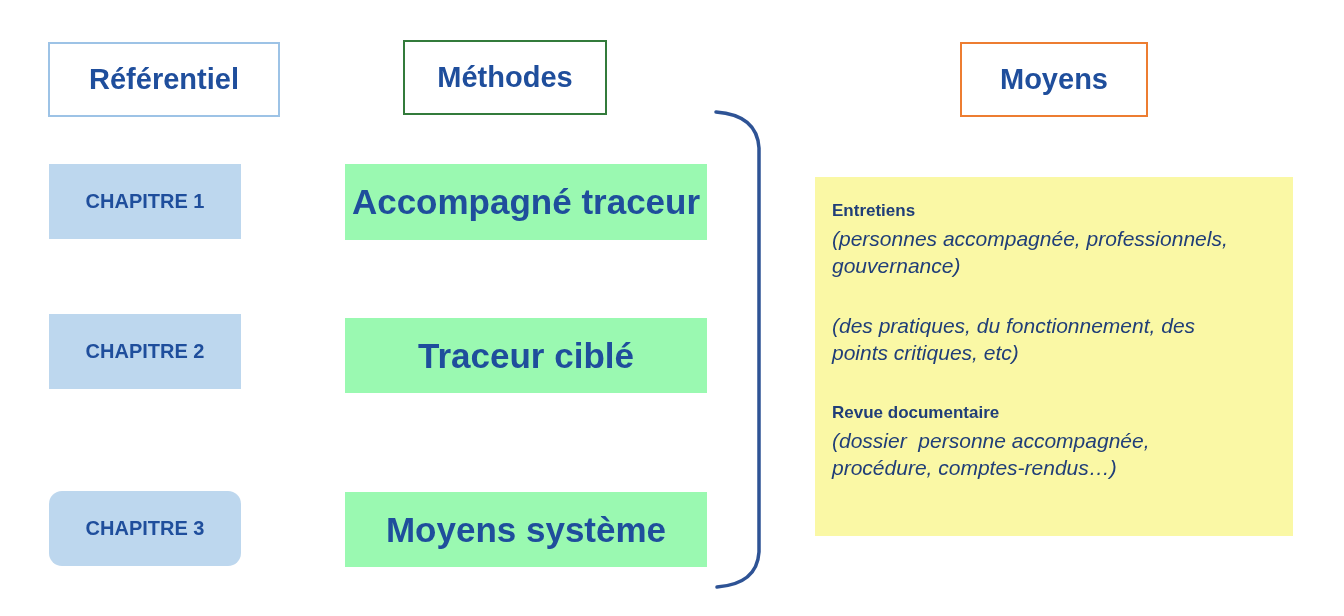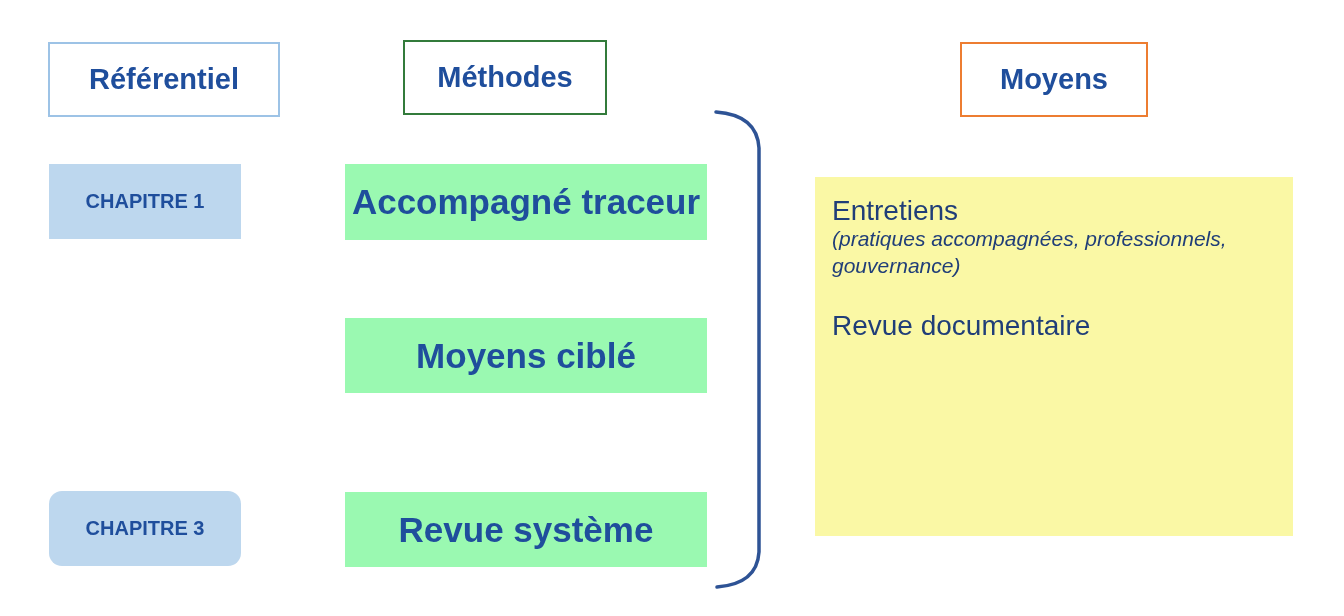--- a/index.html
+++ b/index.html
@@ -50,22 +50,22 @@
   
   .moyens-panel{
     position:absolute;
     left:815px;top:177px;width:478px;height:359px;
     background:var(--yellow-fill,#FAF8A5);
     padding:20px 24px 0 17px;
     color:var(--navy-text,#203E78);
   }
   .moyen-group{margin-bottom:33px;}
   .moyen-title{
-    font-weight:normal;
-    font-size:28px;
+    font-weight:bold;
+    font-size:17px;
     line-height:28px;
     color:var(--navy-text,#203E78);
   }
   .moyen-detail{
     font-style:italic;
     font-size:21px;
     line-height:27px;
     white-space:pre-wrap;
     color:var(--navy-text,#203E78);
   }
@@ -76,43 +76,48 @@
 <div class="canvas">
 
   <div class="box hdr hdr-ref">Référentiel</div>
 
   <div class="box hdr hdr-met">Méthodes</div>
 
   <div class="box hdr hdr-moy">Moyens</div>
 
   <div class="box chap chap-1">CHAPITRE 1</div>
 
+  <div class="box chap chap-2">CHAPITRE 2</div>
 
   <div class="box chap chap-3">CHAPITRE 3</div>
 
   <div class="box meth meth-1">Accompagné traceur</div>
 
-  <div class="box meth meth-2">Moyens ciblé</div>
+  <div class="box meth meth-2">Traceur ciblé</div>
 
-  <div class="box meth meth-3">Revue système</div>
+  <div class="box meth meth-3">Moyens système</div>
 
   <svg class="bracket-svg" viewBox="0 0 1344 616" aria-hidden="true">
     <path d="M 716 112 Q 757 115 759 148 L 759 552 Q 757 584 717 587" fill="none" style="stroke: var(--bracket-blue, #2E5395);" stroke-width="3.5" stroke-linecap="round"></path>
   </svg>
 
   <div class="moyens-panel">
 
     <div class="moyen-group">
       <div class="moyen-title">Entretiens</div>
-      <div class="moyen-detail">(pratiques accompagnées, professionnels,
+      <div class="moyen-detail">(personnes accompagnée, professionnels,
 gouvernance)</div>
     </div>
 
     <div class="moyen-group">
+      <div class="moyen-detail">(des pratiques, du fonctionnement, des
+points critiques, etc)</div>
     </div>
 
     <div class="moyen-group">
       <div class="moyen-title">Revue documentaire</div>
+      <div class="moyen-detail">(dossier  personne accompagnée,
+procédure, comptes-rendus…)</div>
     </div>
 
   </div>
 
 </div>
 
 </body></html>

